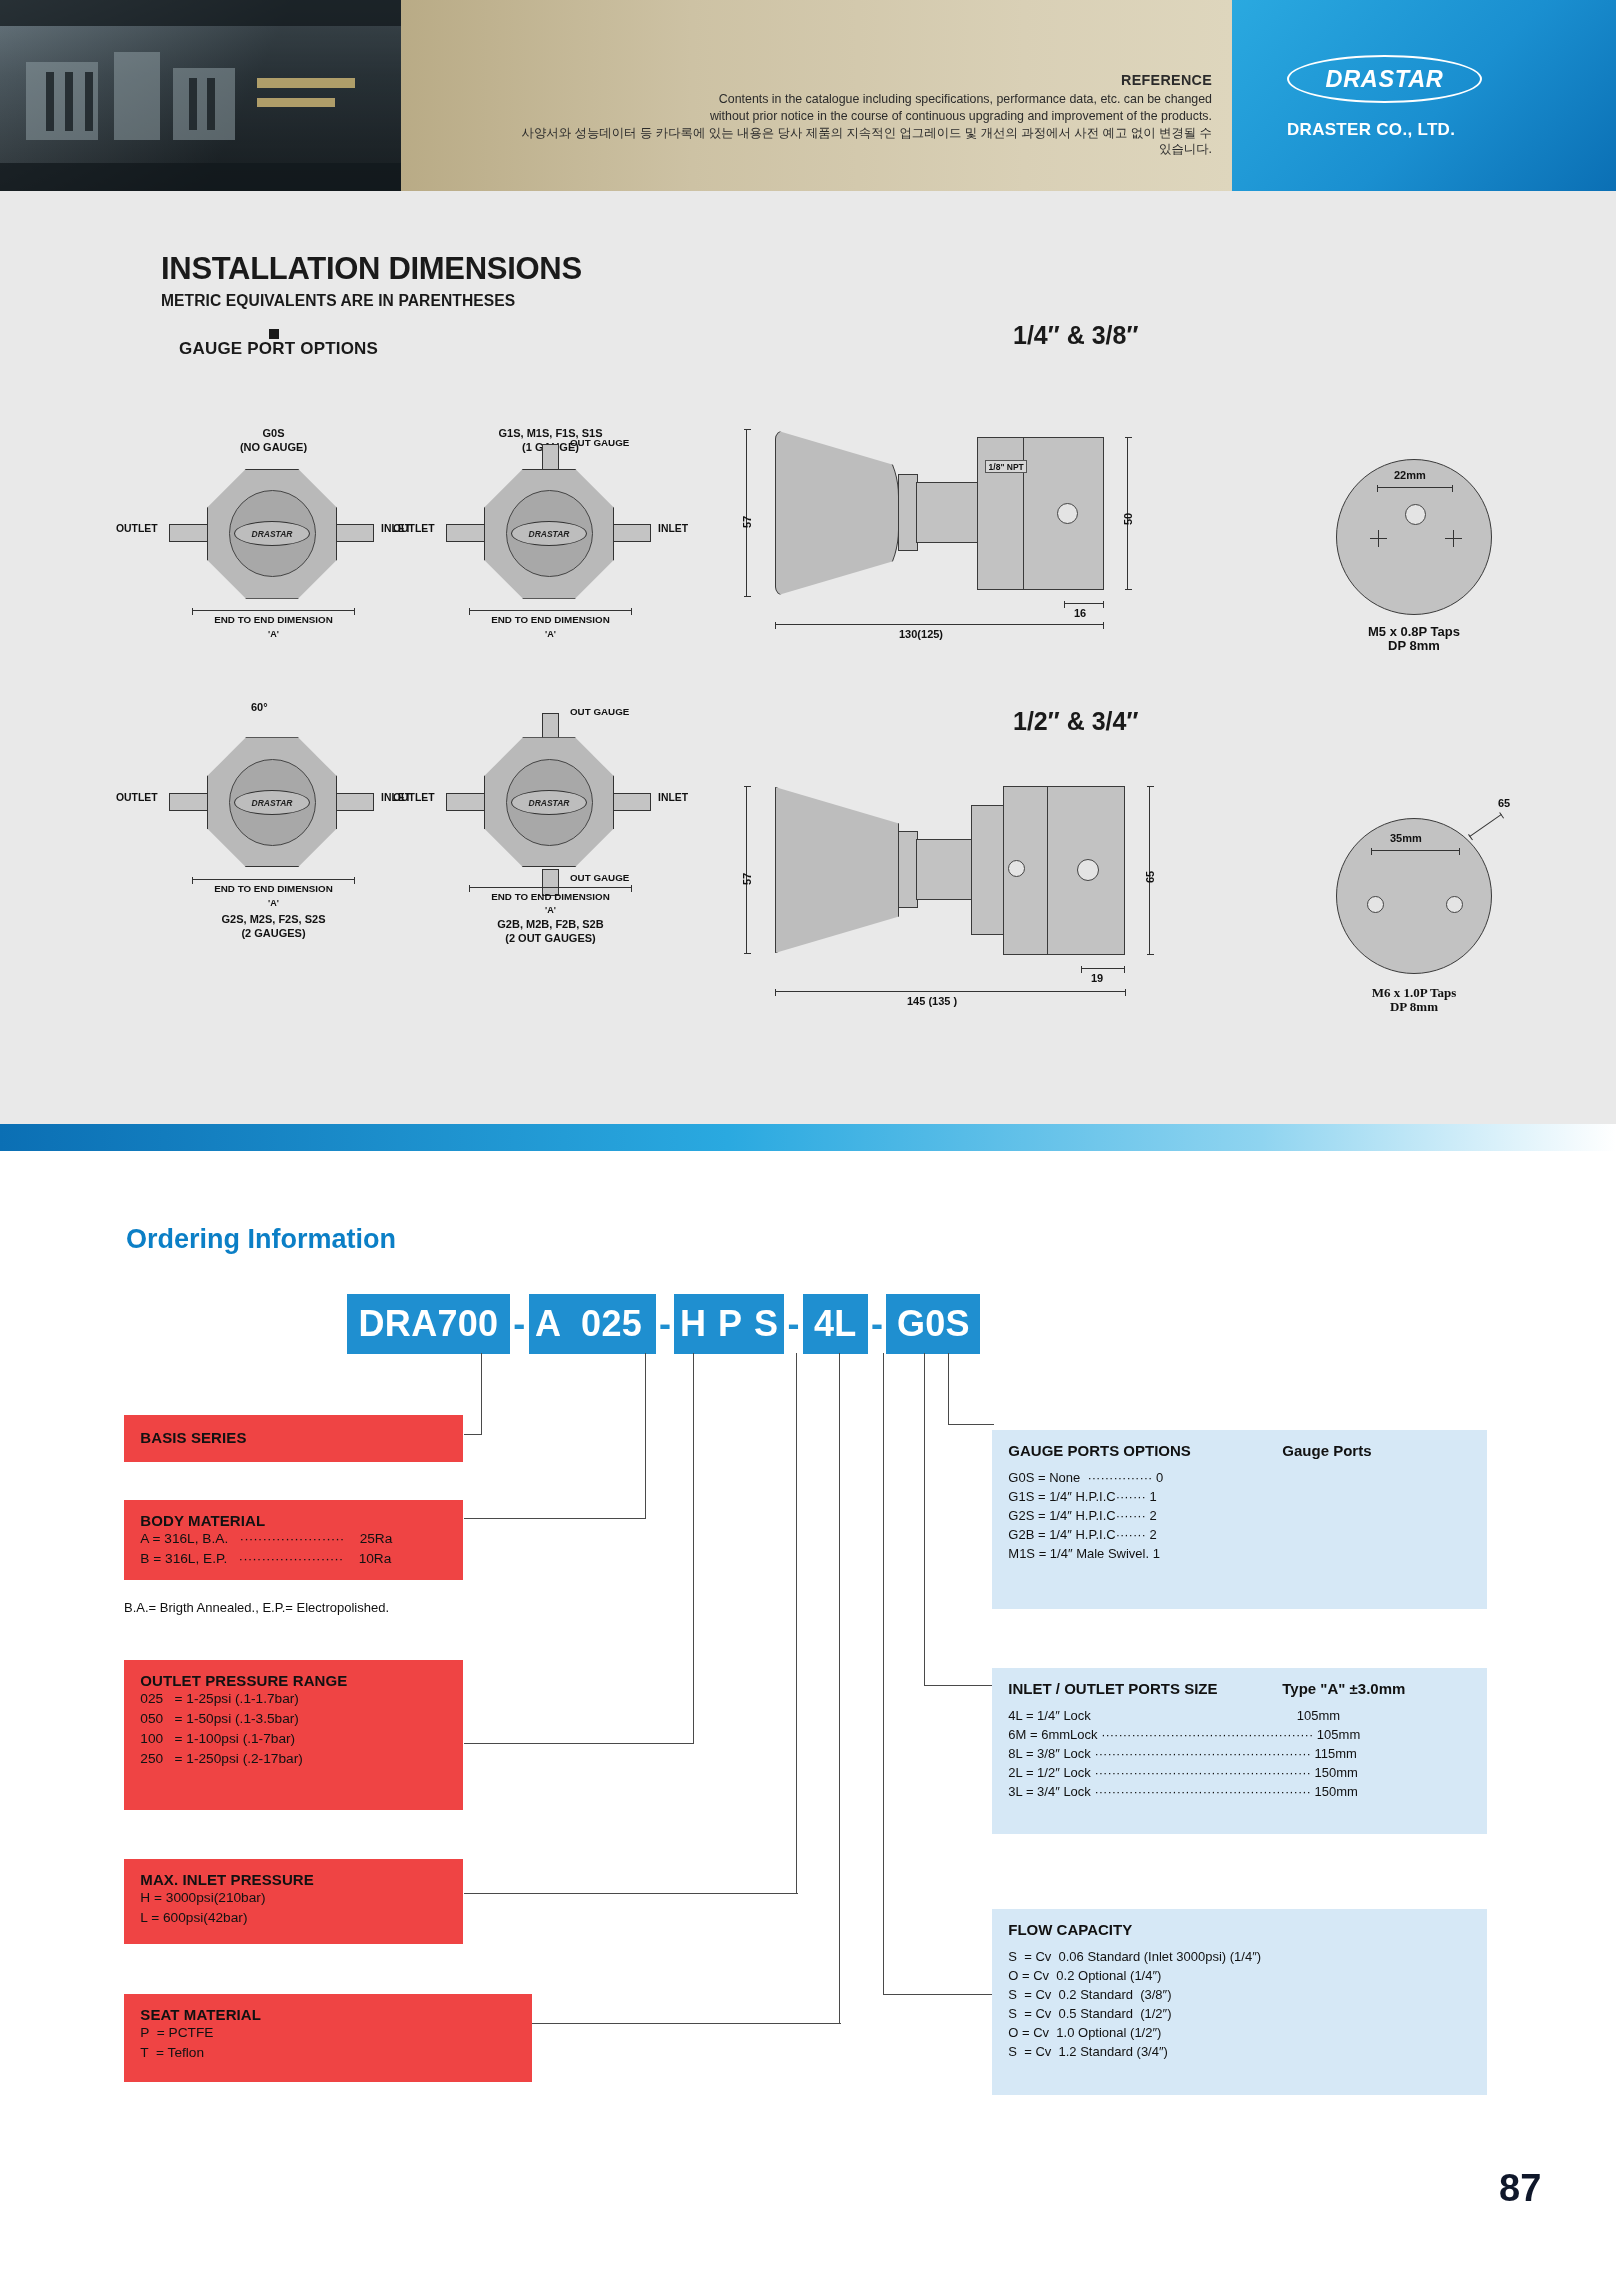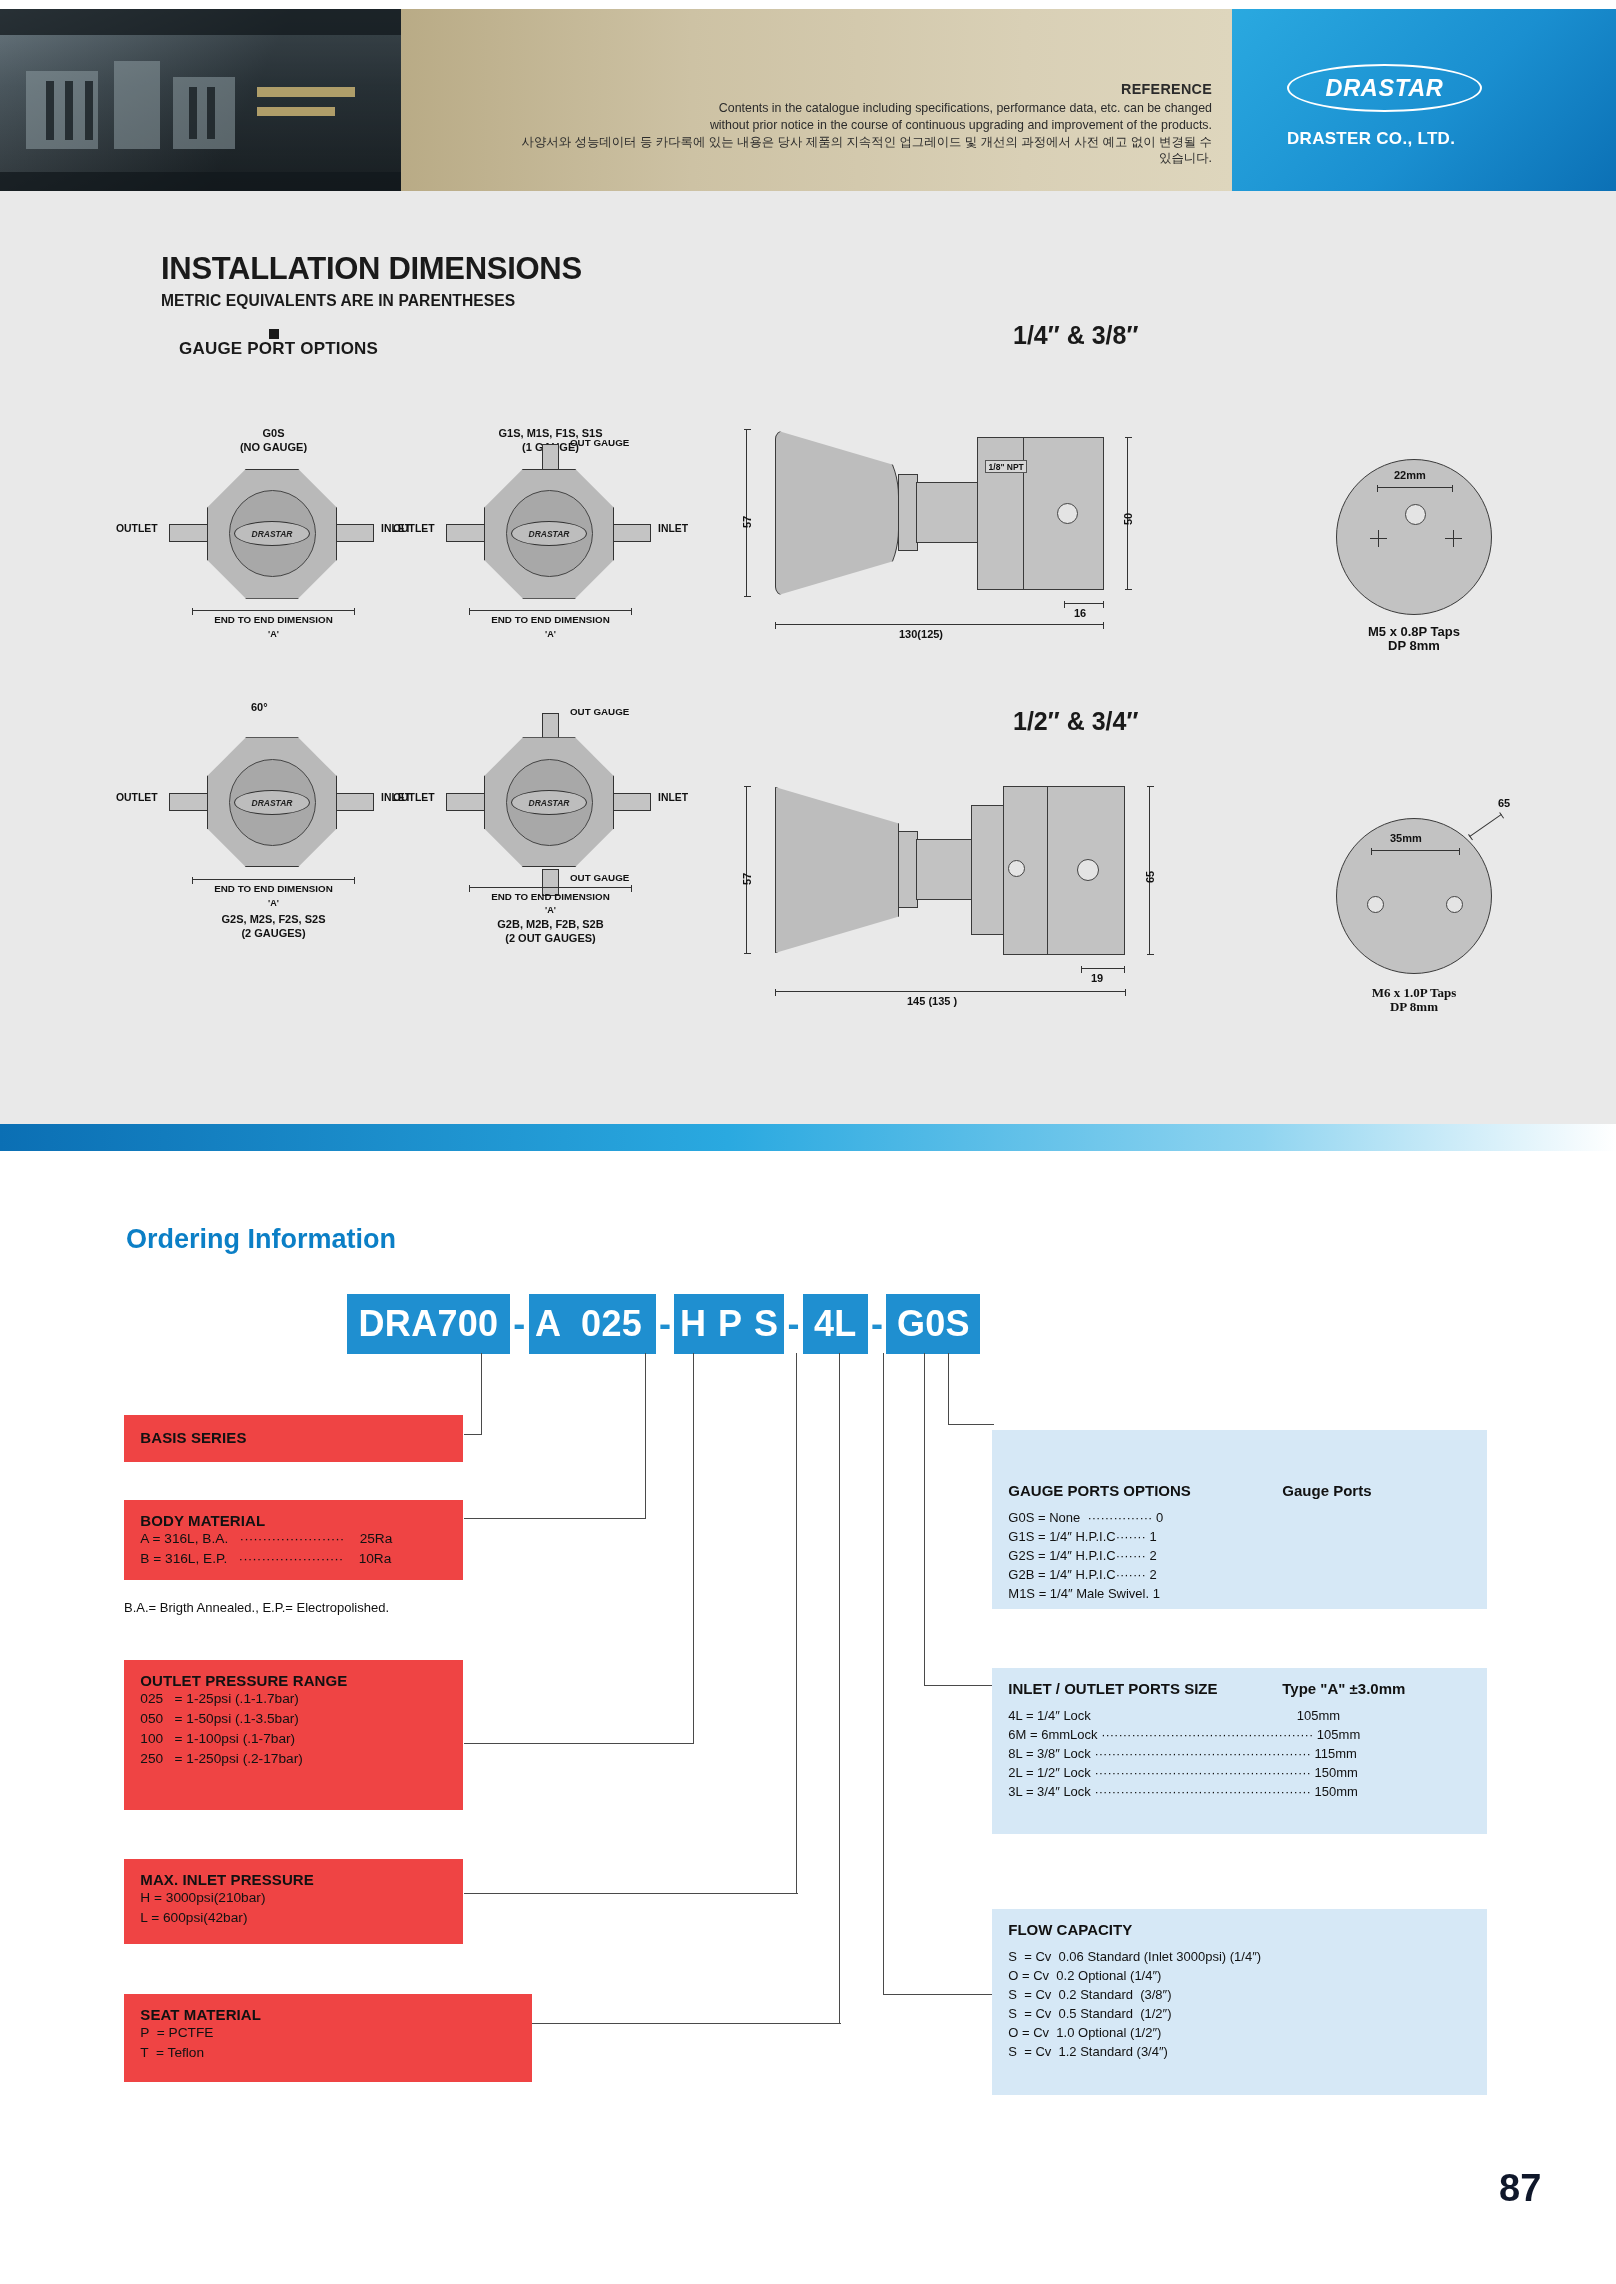--- a/index.html
+++ b/index.html
@@ -7,21 +7,21 @@
   body {
     width: 1616px; height: 2284px;
     background: #ffffff;
     font-family: "Liberation Sans", sans-serif;
     position: relative;
     overflow: hidden;
   }
 
   
   .header {
-    position: absolute; left:0; top:0; width:1616px; height:191px;margin-top:9px;
+    position: absolute; left:0; top:0; width:1616px; height:191px;
   }
   .header-photo {
     position:absolute; left:0; top:0; width:401px; height:191px;
     background:#2a2f33;
     overflow:hidden;
   }
   .header-photo .pcb {
     position:absolute; left:0; top:0; width:401px; height:191px;
     background:
       linear-gradient(115deg, rgba(255,255,255,0.10) 0%, rgba(0,0,0,0.35) 60%),
@@ -547,21 +547,21 @@
   <div class="ib-line">L = 600psi(42bar)</div>
 </div>
 
 <div class="infobox" style="left:124px; top:1994px; width:408px; height:88px; padding:11.7px 0 0 16.3px;">
   <div class="ib-title">SEAT MATERIAL</div>
   <div class="ib-line">P  = PCTFE</div>
   <div class="ib-line">T  = Teflon</div>
 </div>
 
 <div class="rbox" style="left:992px; top:1430px; width:495px; height:179px; padding:11.7px 0 0 16.3px;">
-  <div style="display:flex;margin-top:40px;">
+  <div style="display:flex;">
     <div class="rb-title" style="width:274px;">GAUGE PORTS OPTIONS</div>
     <div class="rb-title">Gauge Ports</div>
   </div>
   <div style="display:flex; margin-top:9px;">
     <div style="width:189px;">
       <div class="rb-line">G0S = None  ··············· 0</div>
       <div class="rb-line">G1S = 1/4″ H.P.I.C······· 1</div>
       <div class="rb-line">G2S = 1/4″ H.P.I.C······· 2</div>
       <div class="rb-line">G2B = 1/4″ H.P.I.C······· 2</div>
       <div class="rb-line">M1S = 1/4″ Male Swivel. 1</div>

